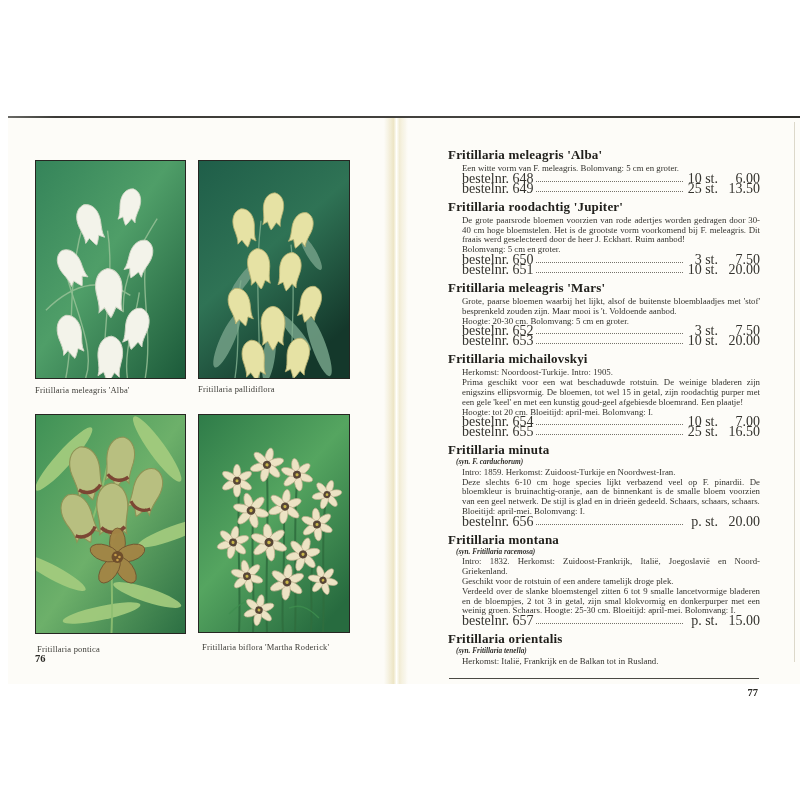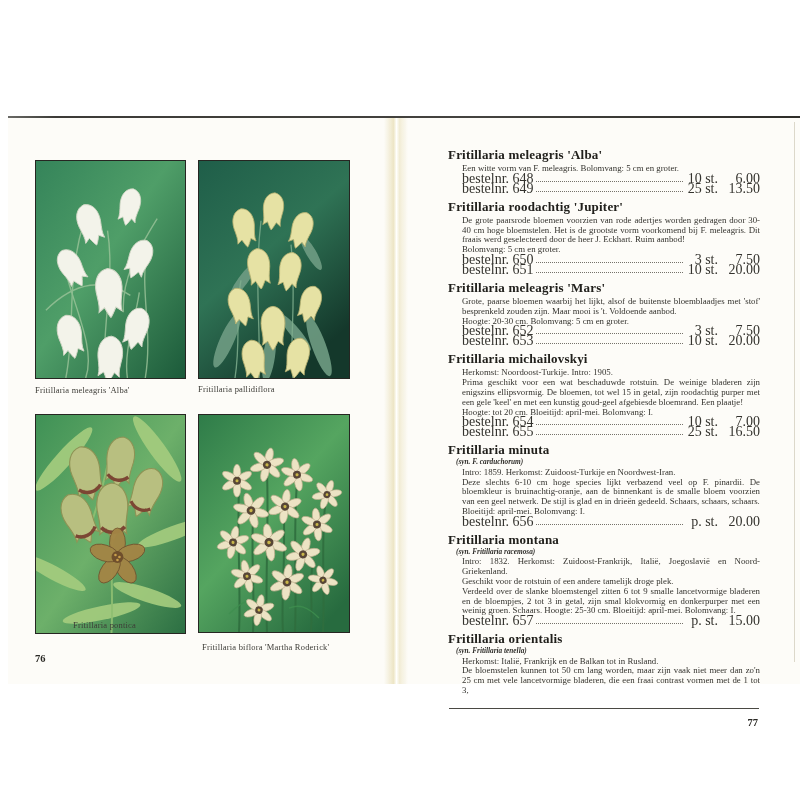--- a/index.html
+++ b/index.html
@@ -173,21 +173,21 @@
             <ellipse cx="-8" cy="13" rx="8" ry="15" transform="rotate(216 -8 13)"></ellipse>
             <ellipse cx="-13" cy="-4" rx="8" ry="15" transform="rotate(288 -13 -4)"></ellipse>
           </g>
           <circle r="6" fill="#6f4f2c"></circle>
           <circle cx="-2" cy="-2" r="1.3" fill="#caa04c"></circle>
             <circle cx="2" cy="0" r="1.3" fill="#caa04c"></circle>
             <circle cx="0" cy="3" r="1.3" fill="#caa04c"></circle>
         </g>
       </svg>
     </figure>
-    <figcaption class="photo-caption" style="left:37px; top:620px;margin-left:36px;">Fritillaria pontica</figcaption>
+    <figcaption class="photo-caption" style="left:37px; top:644px;">Fritillaria pontica</figcaption>
 
     <figure class="photo" style="left:198px; top:414px; width:152px; height:219px;">
       <svg viewBox="0 0 150 218" preserveAspectRatio="none">
         <defs>
           <linearGradient id="bg4" x1="0" y1="0" x2=".8" y2="1">
             <stop offset="0" stop-color="#2f7c49"></stop>
               <stop offset=".5" stop-color="#55a560"></stop>
               <stop offset="1" stop-color="#276b3f"></stop>
           </linearGradient>
           <g id="star">
@@ -360,21 +360,20 @@
               <span class="order-quantity">p. st.</span>
               <span class="order-price">15.00</span>
             </div>
           </div>
   </article>
         <article class="entry">
     <h3 class="entry-title">Fritillaria orientalis</h3>
     <div class="entry-syn">(syn. Fritillaria tenella)</div>
     <div class="entry-body">
             <p>Herkomst: Italië, Frankrijk en de Balkan tot in Rusland.</p>
-            <p>De bloemstelen kunnen tot 50 cm lang worden, maar zijn vaak niet meer dan zo'n 25 cm met vele lancetvormige bladeren, die een fraai contrast vormen met de 1 tot 3,</p>
           </div>
     <div class="entry-orders"></div>
   </article>
       </div>
     <hr class="footer-rule">
     <div class="pagenum pagenum-right">77</div>
   </section>
 
 </div>
 

